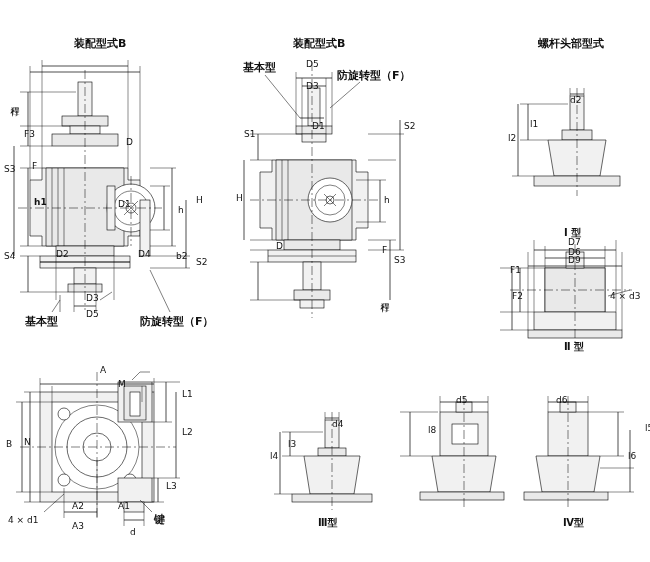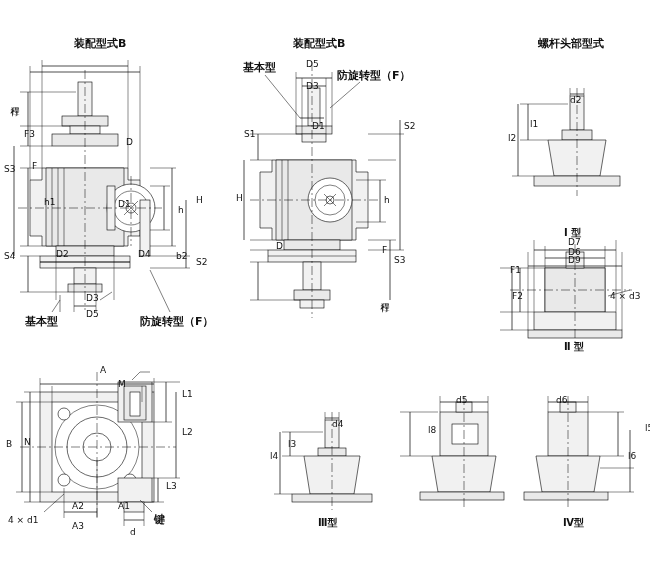--- a/index.html
+++ b/index.html
@@ -372,21 +372,21 @@
   <div class="t sub" style="left:564px;top:228px;">Ⅰ 型</div>
   <div class="t sub" style="left:564px;top:342px;">Ⅱ 型</div>
   <div class="t sub" style="left:318px;top:518px;">Ⅲ型</div>
   <div class="t sub" style="left:522px;top:518px;padding-left:41px;">Ⅳ型</div>
 
   <div class="t dim" style="left:10px;top:100px;writing-mode:vertical-rl;">行程</div>
   <div class="t dim" style="left:24px;top:130px;">F3</div>
   <div class="t dim" style="left:32px;top:162px;">F</div>
   <div class="t dim" style="left:4px;top:165px;">S3</div>
   <div class="t dim" style="left:4px;top:252px;">S4</div>
-  <div class="t dim" style="left:44px;top:198px;">h1</div>
+  <div class="t dim" style="left:34px;top:198px;font-weight:bold;">h1</div>
   <div class="t dim" style="left:126px;top:138px;">D</div>
   <div class="t dim" style="left:196px;top:196px;">H</div>
   <div class="t dim" style="left:178px;top:206px;">h</div>
   <div class="t dim" style="left:118px;top:200px;">D1</div>
   <div class="t dim" style="left:138px;top:250px;">D4</div>
   <div class="t dim" style="left:176px;top:252px;">b2</div>
   <div class="t dim" style="left:196px;top:258px;">S2</div>
   <div class="t dim" style="left:56px;top:250px;">D2</div>
   <div class="t dim" style="left:86px;top:294px;">D3</div>
   <div class="t dim" style="left:86px;top:310px;">D5</div>

